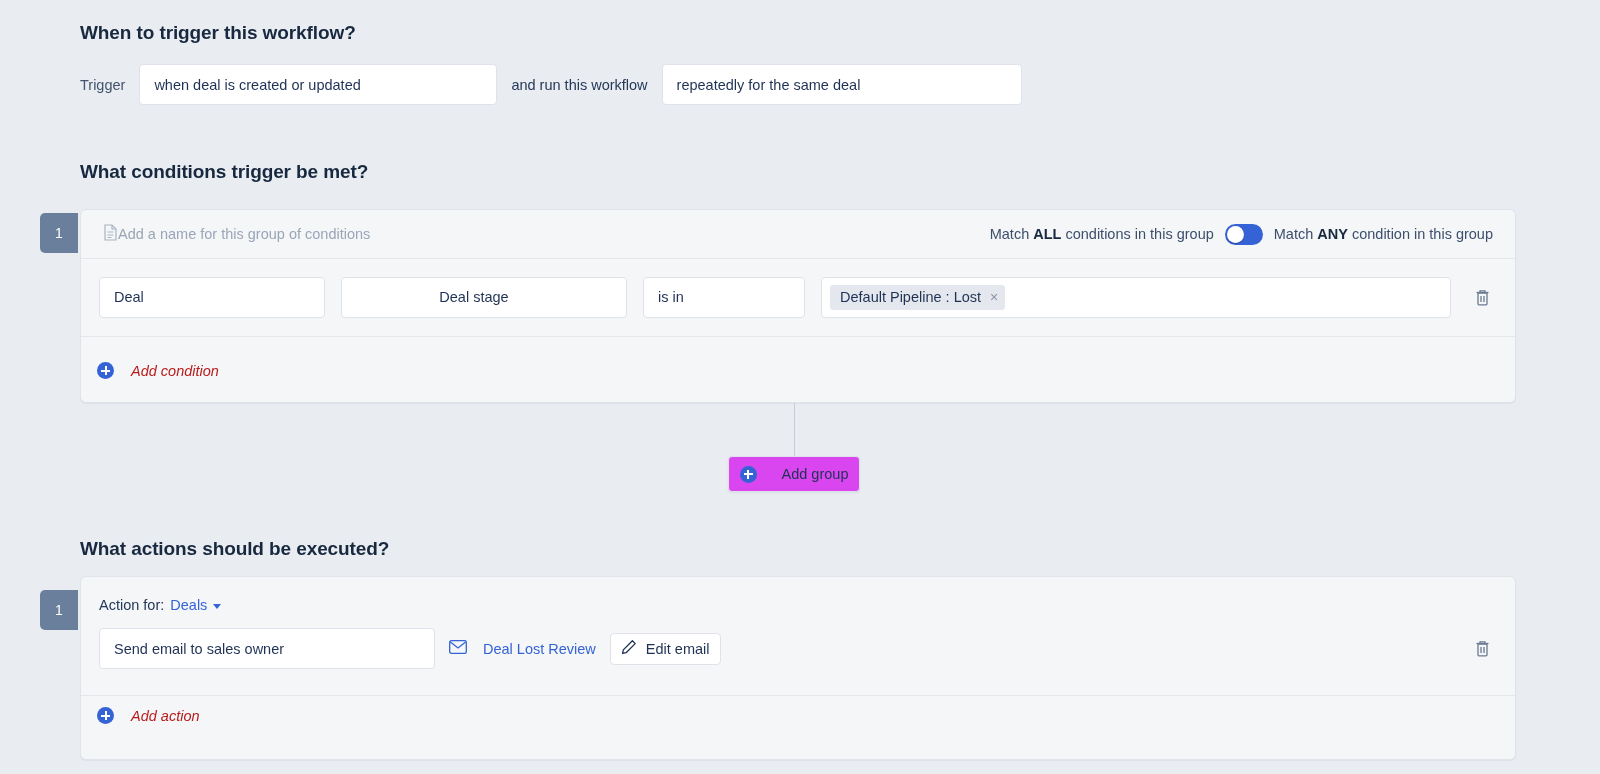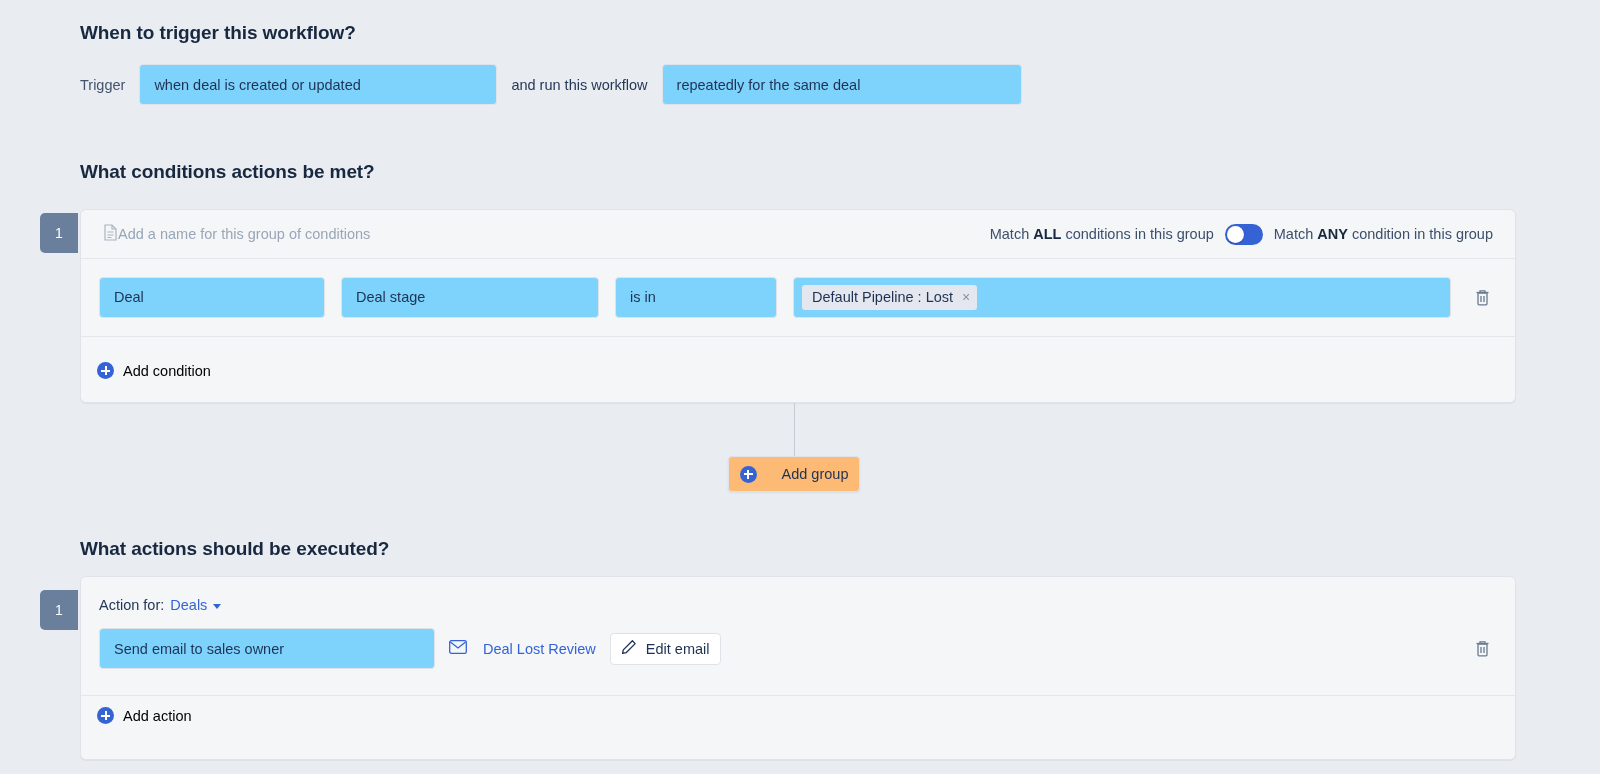--- a/index.html
+++ b/index.html
@@ -33,21 +33,21 @@
   .trigger-label {
     font-size: 14.5px; color: #44546f; margin-right: 14px;
   }
   .inline-label {
     font-size: 14.5px; color: #253858; margin: 0 14px;
   }
 
   
   .select {
     position: relative;
-    background: #7dd3fc;
+    background: #ffffff;
     border: 1px solid #dfe3e9;
     border-radius: 4px;
     height: 41px;
     display: flex;
     align-items: center;
     padding: 0 34px 0 14px;
     font-size: 14.5px;
     color: #1f3255;
     white-space: nowrap;
     cursor: pointer;
@@ -135,21 +135,21 @@
 
   
   .cond-row {
     position: absolute; left: 0; top: 48px;
     width: 100%; height: 78px;
     display: flex; align-items: center;
     padding: 0 18px;
     gap: 16px;
   }
   #cond-field    { width: 226px; }
-  #cond-property { width: 258px; }
+  #cond-property { width: 286px; justify-content: center; }
   #cond-operator { width: 162px; }
   #cond-value {
     flex: 1;
     padding-left: 8px;
     padding-right: 34px;
   }
   .chip {
     display: inline-flex; align-items: center;
     background: #e4e8ee;
     border-radius: 3px;
@@ -169,24 +169,25 @@
   .trash-btn {
     width: 30px; height: 30px;
     display: flex; align-items: center; justify-content: center;
     cursor: pointer;
     flex: none;
   }
 
   
   .add-link {
     position: absolute;
-    display: flex; align-items: center; gap: 9px;
+    display: flex; align-items: center; gap: 17px;
     font-size: 14.5px;
-    color: #000000;
-    cursor: pointer;
+    color: #b91c1c;
+    cursor: pointer;
+    font-style: italic;
   }
   #add-condition { left: 97px; top: 362px; }
   #add-action    { left: 97px; top: 707px; }
   .plus-circle {
     width: 17px; height: 17px;
     border-radius: 50%;
     background: #3563d6;
     position: relative;
     flex: none;
   }
@@ -197,21 +198,21 @@
   .plus-circle:after  { top: 4px; left: 7.5px; height: 9px; width: 2px; }
 
   
   #group-connector {
     position: absolute; left: 794px; top: 403px;
     width: 1px; height: 53px; background: #c6ccd6;
   }
   #add-group-btn {
     position: absolute; left: 728px; top: 456px;
     width: 132px; height: 36px;
-    background: #fdba74;
+    background: #d946ef;
     border: 1px solid #dfe3e9;
     border-radius: 4px;
     display: flex; align-items: center; justify-content: center;
     gap: 25px;
     font-size: 14.5px; color: #1f3255;
     cursor: pointer;
     box-shadow: 0 1px 2px rgba(23,43,77,0.08);
   }
 
   
@@ -272,21 +273,21 @@
     </div>
 
     <span class="inline-label">and run this workflow</span>
 
     <div class="select" id="run-select">
       <span>repeatedly for the same deal</span>
       <span class="caret"></span>
     </div>
   </div>
 
-  <div class="section-title" id="title-conditions">What conditions actions be met?</div>
+  <div class="section-title" id="title-conditions">What conditions trigger be met?</div>
 
   <div class="num-badge" id="badge-condition">1</div>
 
   <div class="card" id="conditions-card">
 
     <div class="group-head">
       <div class="group-name-field">
         <span class="doc-icon">
           <svg width="15" height="17" viewBox="0 0 15 17">
             <path d="M2 1 h7 l4 4 v11 H2 Z" fill="none" stroke="#aab4c3" stroke-width="1.2"></path>

